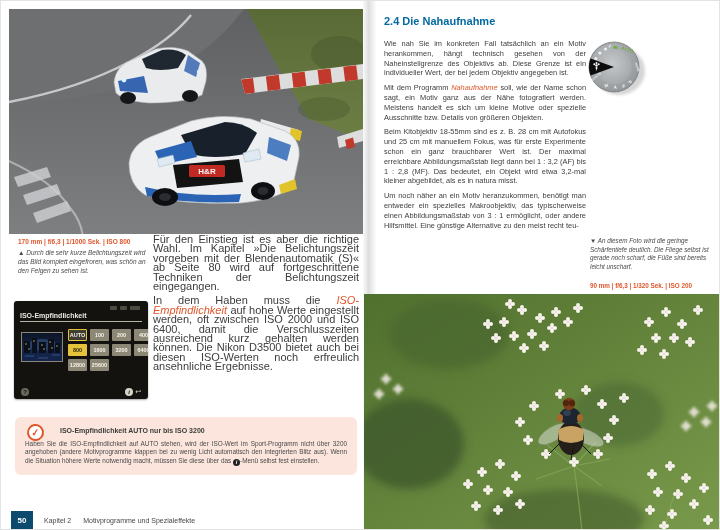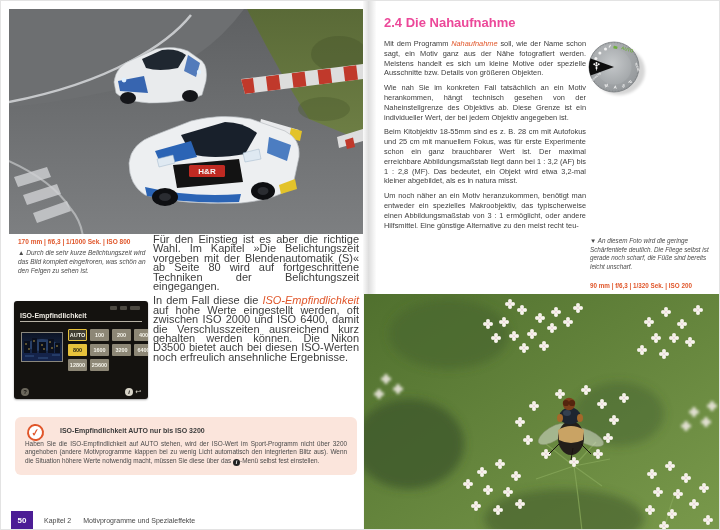--- a/index.html
+++ b/index.html
@@ -46,31 +46,31 @@
             border-radius:50%;background:#fff;color:#e0562a;font-size:10px;font-weight:bold;
             text-align:center;line-height:13px;transform:rotate(-8deg);}
   .tip-title{position:absolute;left:45px;top:10px;font-size:7px;font-weight:bold;color:#3a3a3a;}
   .tip-body{position:absolute;left:10px;right:10px;top:23px;font-size:6.4px;line-height:8.3px;
             text-align:justify;color:#4a4a4a;}
   .imenu{display:inline-block;width:7px;height:7px;background:#222;color:#fff;border-radius:50%;
          font-size:5.5px;line-height:7px;text-align:center;font-weight:bold;font-style:italic;
          vertical-align:-1px;}
 
   
-  .pagebox{left:10px;top:510px;width:22px;height:19px;background:#4c1d95;color:#fff;
+  .pagebox{left:10px;top:510px;width:22px;height:19px;background:#0c4a6e;color:#fff;
            font-size:8px;font-weight:bold;text-align:center;line-height:19px;}
   .footer-line{left:43px;top:516px;font-size:7px;color:#474747;}
   .footer-line .chap{margin-right:10px;}
 
   
   .gutter{left:362px;top:0;width:16px;height:530px;
           background:linear-gradient(90deg,rgba(0,0,0,.02),rgba(0,0,0,.13) 35%,rgba(0,0,0,0) 85%);}
 
   
-  .r-heading{left:383px;top:14px;font-size:13px;font-weight:bold;color:#ec4899;}
+  .r-heading{left:383px;top:14px;font-size:11px;font-weight:bold;color:#0369a1;}
   .right-col{left:383px;top:38px;width:202px;font-size:7.4px;line-height:9.8px;text-align:justify;}
   .dial-wrap{left:582px;top:38px;width:66px;height:60px;}
   .margin-note{left:589px;top:236px;width:126px;font-size:6.3px;font-style:italic;
                line-height:8.7px;color:#4a4a4a;}
   .margin-meta{left:589px;top:281px;width:126px;font-size:6.3px;font-weight:bold;color:#e0562a;font-style:normal;}
   .fly-photo{left:363px;top:293px;width:357px;height:237px;overflow:hidden;}
   figure{margin:0;}
   svg{display:block;}
 </style>
 </head>
@@ -141,21 +141,21 @@
           <ellipse cx="142" cy="90" rx="5.5" ry="4" fill="#2a2c31"></ellipse>
         </g>
       </svg>
     </figure>
 
     <div class="abs photo-meta">170 mm | f/6,3 | 1/1000 Sek. | ISO 800</div>
     <div class="abs photo-caption">▲ Durch die sehr kurze Belichtungszeit wird das Bild komplett eingefroren, was schön an den Felgen zu sehen ist.</div>
 
     <div class="abs left-col">
       <p>Für den Einstieg ist es aber die richtige Wahl. Im Kapitel »Die Belichtungszeit vorgeben mit der Blendenautomatik (S)« ab Seite 80 wird auf fortgeschrittene Techniken der Belichtungszeit eingegangen.</p>
-      <p><span>In dem Fall diese die </span><span class="em-accent">ISO-Empfindlichkeit</span><span> auf hohe Werte eingestellt werden, oft zwischen ISO 2000 und ISO 6400, damit die Verschlusszeiten ausreichend kurz gehalten werden können. Die Nikon D3500 bietet auch bei diesen ISO-Werten noch erfreulich ansehnliche Ergebnisse.</span></p>
+      <p><span>In dem Haben muss die </span><span class="em-accent">ISO-Empfindlichkeit</span><span> auf hohe Werte eingestellt werden, oft zwischen ISO 2000 und ISO 6400, damit die Verschlusszeiten ausreichend kurz gehalten werden können. Die Nikon D3500 bietet auch bei diesen ISO-Werten noch erfreulich ansehnliche Ergebnisse.</span></p>
     </div>
 
     <figure class="abs cam">
       <div class="cam-top">
           <i></i>
           <i></i>
           <i style="width:10px"></i>
         </div>
       <div class="cam-title">ISO-Empfindlichkeit</div>
       <div class="cam-thumb">
@@ -221,22 +221,22 @@
     </div>
   </section>
 
   <div class="abs gutter"></div>
 
   <section>
 
     <h2 class="abs r-heading" style="margin:0;">2.4 Die Nahaufnahme</h2>
 
     <div class="abs right-col">
+      <p>Wie nah Sie im konkreten Fall tatsächlich an ein Motiv herankommen, hängt technisch gesehen von der Naheinstellgrenze des Objektivs ab. Diese Grenze ist ein individueller Wert, der bei jedem Objektiv angegeben ist.</p>
       <p><span>Mit dem Programm </span><span class="em-accent">Nahaufnahme</span><span> soll, wie der Name schon sagt, ein Motiv ganz aus der Nähe fotografiert werden. Meistens handelt es sich um kleine Motive oder spezielle Ausschnitte bzw. Details von größeren Objekten.</span></p>
-      <p>Wie nah Sie im konkreten Fall tatsächlich an ein Motiv herankommen, hängt technisch gesehen von der Naheinstellgrenze des Objektivs ab. Diese Grenze ist ein individueller Wert, der bei jedem Objektiv angegeben ist.</p>
       <p>Beim Kitobjektiv 18-55mm sind es z. B. 28 cm mit Autofokus und 25 cm mit manuellem Fokus, was für erste Experimente schon ein ganz brauchbarer Wert ist. Der maximal erreichbare Abbildungsmaßstab liegt dann bei 1 : 3,2 (AF) bis 1 : 2,8 (MF). Das bedeutet, ein Objekt wird etwa 3,2-mal kleiner abgebildet, als es in natura misst.</p>
       <p>Um noch näher an ein Motiv heranzukommen, benötigt man entweder ein spezielles Makroobjektiv, das typischerweise einen Abbildungsmaßstab von 3 : 1 ermöglicht, oder andere Hilfsmittel. Eine günstige Alternative zu den meist recht teu-</p>
     </div>
 
     <div class="abs dial-wrap">
       <svg width="66" height="60" viewBox="0 0 66 60">
         <defs>
           <radialGradient id="dg" cx="0.4" cy="0.35" r="0.8">
             <stop offset="0" stop-color="#bcbfc1"></stop>
               <stop offset="1" stop-color="#8d9194"></stop>

